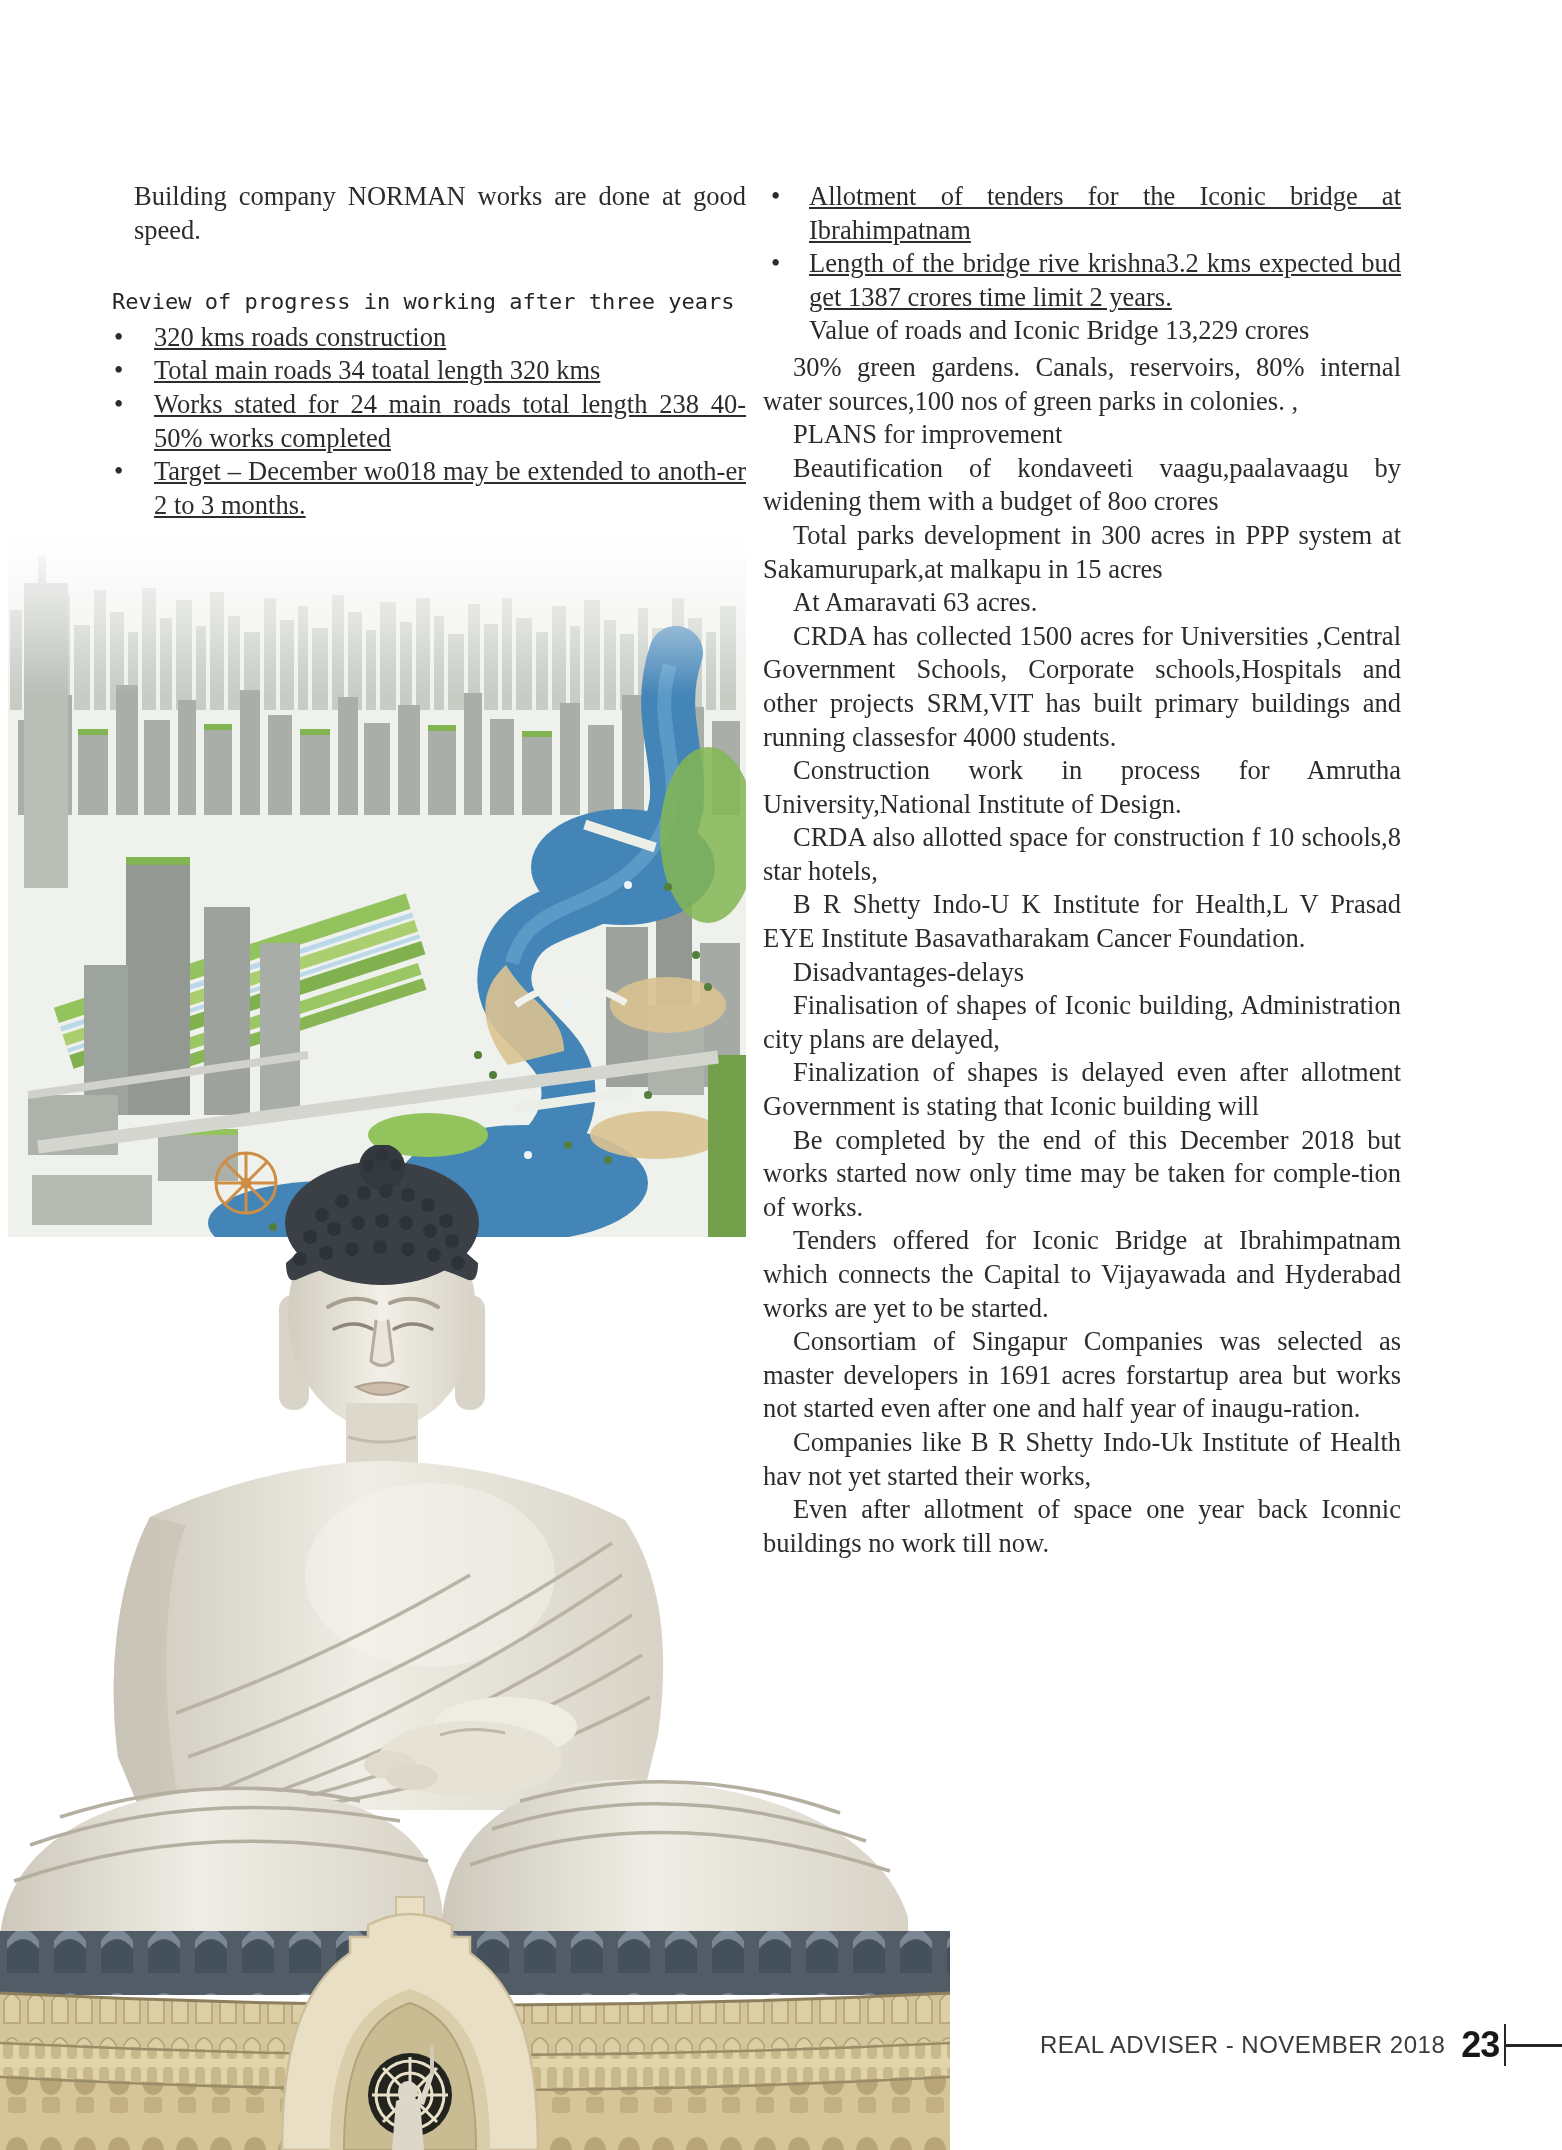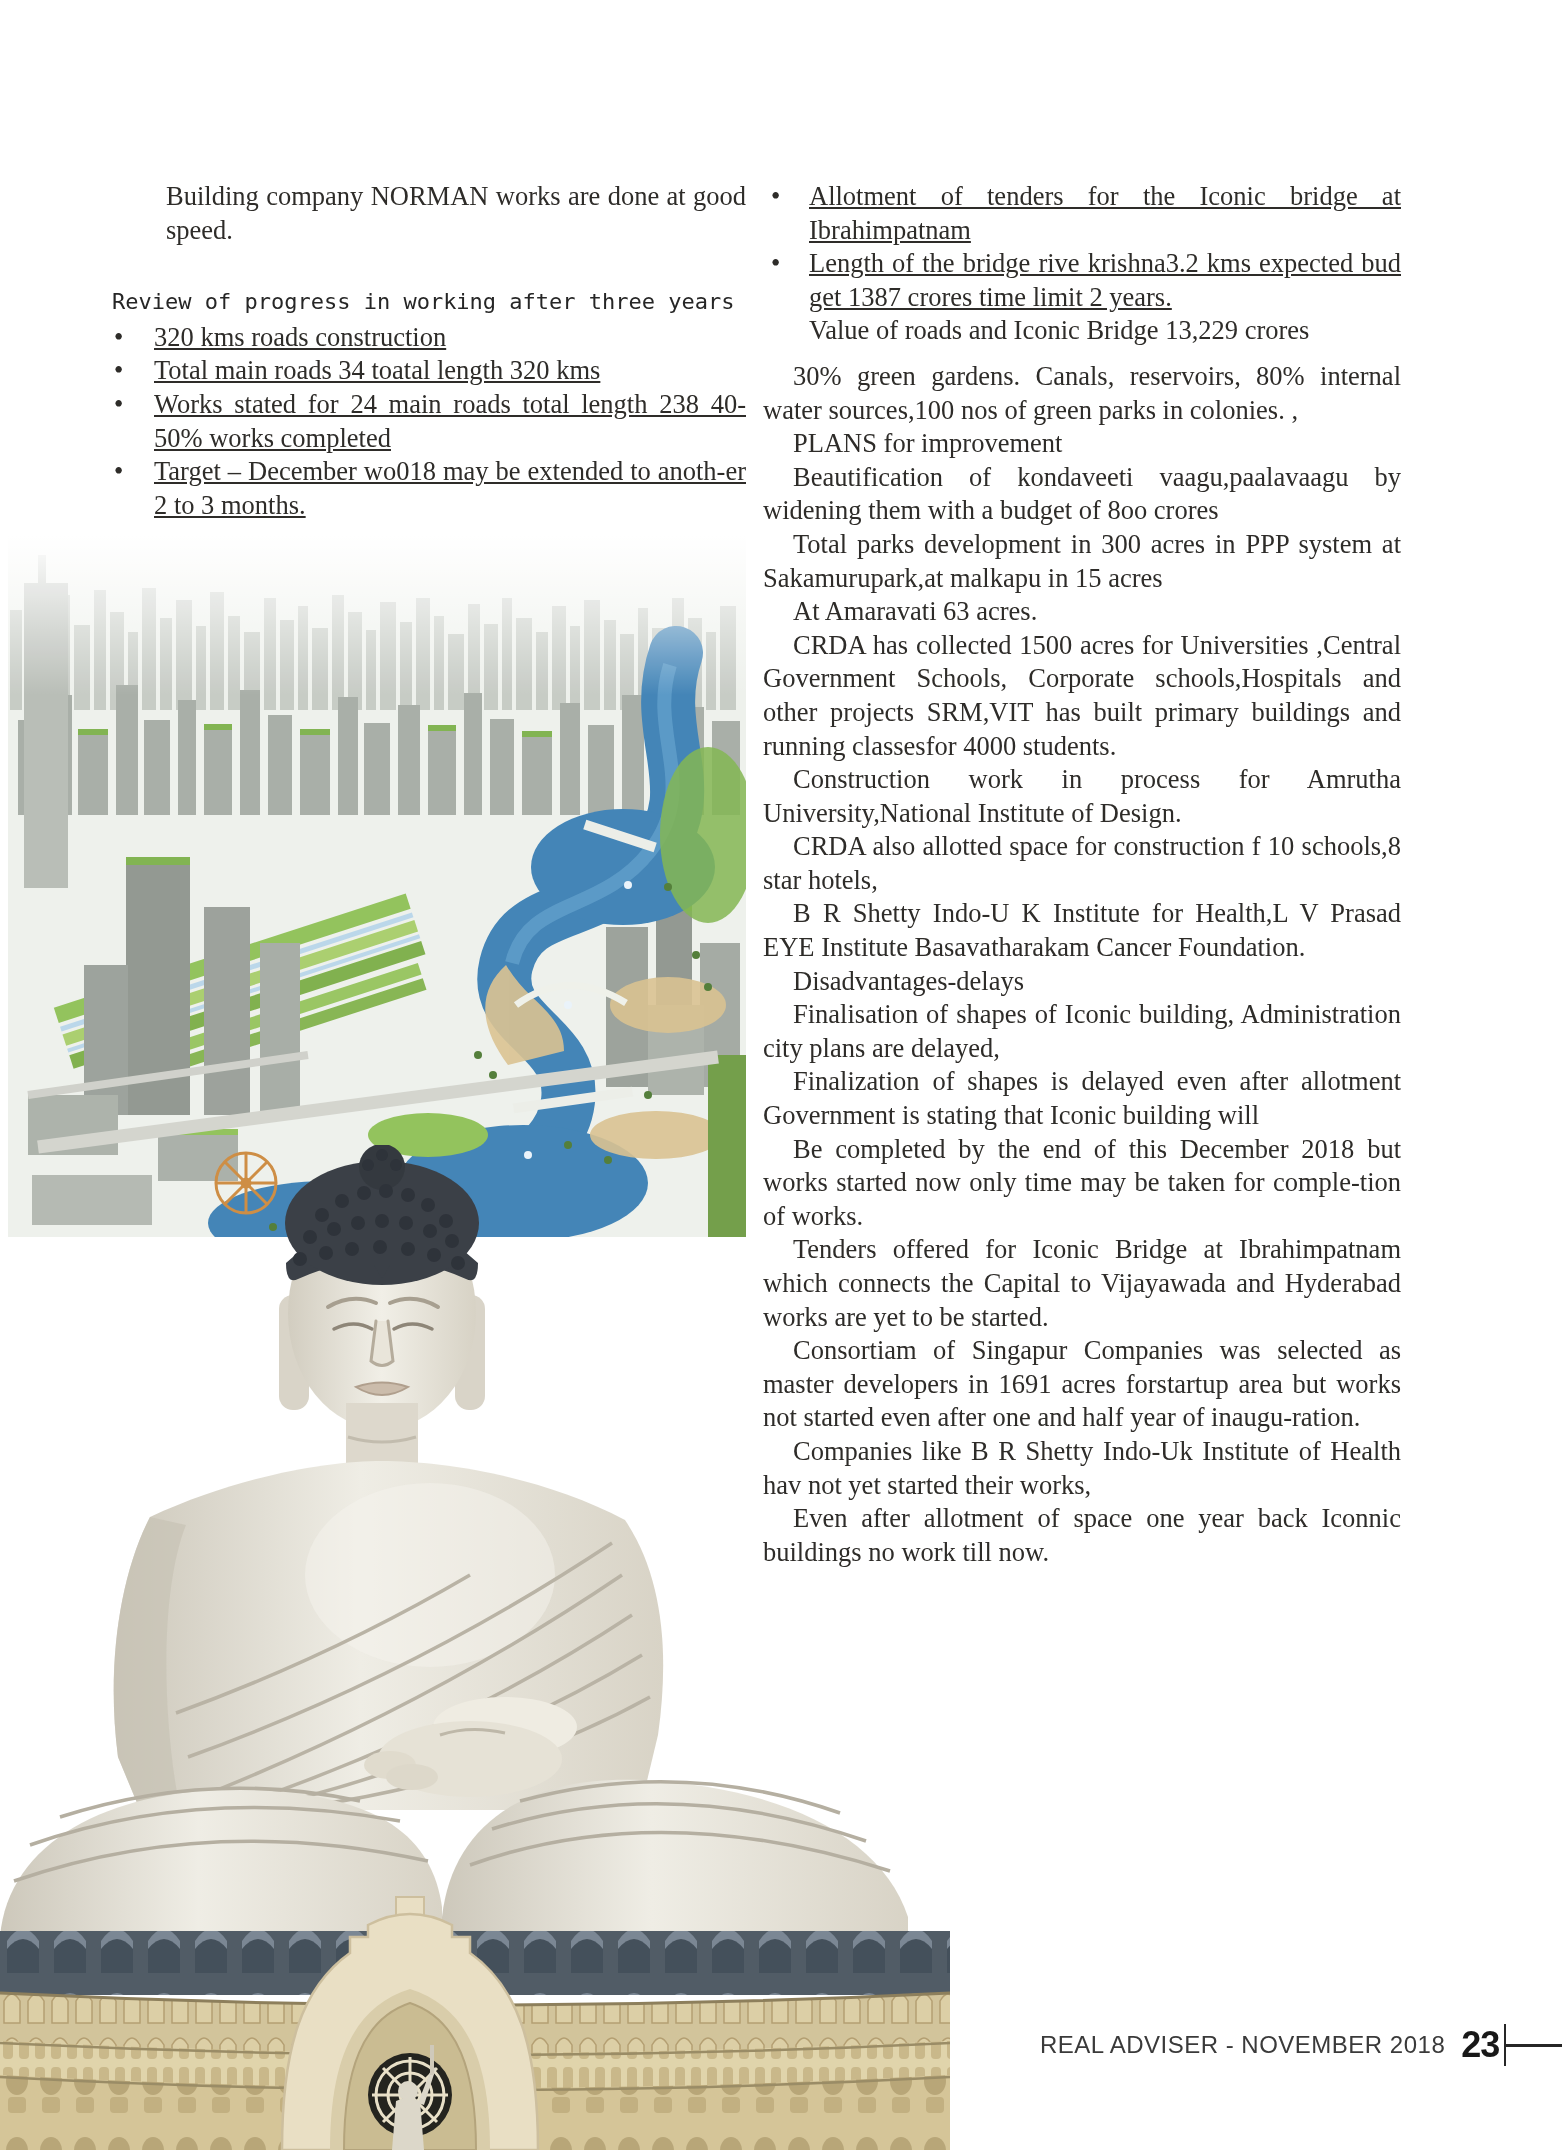--- a/index.html
+++ b/index.html
@@ -3,34 +3,34 @@
 <meta charset="utf-8">
 <style>
   html,body{margin:0;padding:0;}
   body{
     width:1562px;height:2150px;position:relative;background:#ffffff;overflow:hidden;
     font-family:"Liberation Serif","DejaVu Serif",serif;color:#2e2c29;
   }
   .col{position:absolute;top:180px;font-size:26.5px;line-height:33.6px;text-align:justify;}
   .col-left{left:110px;width:636px;}
   .col-right{left:763px;width:638px;z-index:5;}
-  .intro{margin:0 0 0 56px;}
+  .intro{margin:0 0 0 24px;}
   .mono-heading{
     font-family:"DejaVu Sans Mono","Liberation Mono",monospace;font-weight:400;
     font-size:22px;letter-spacing:0;margin:38px 0 2px 2px;white-space:nowrap;color:#262626;
   }
   .mono-heading.tight{margin-top:30px;}
   ul.bullets{list-style:none;margin:0;padding:0;}
   ul.bullets li{position:relative;text-decoration:underline;}
   .col-left ul.bullets li{padding-left:44px;}
   .col-right ul.bullets li{padding-left:46px;}
   ul.bullets li::before{content:"\2022";position:absolute;top:0;}
   .col-left ul.bullets li::before{left:4px;}
   .col-right ul.bullets li::before{left:8px;}
-  .cont{margin:0 0 12px 46px;}
+  .cont{margin:0 0 3px 46px;}
   .par{margin:0;text-indent:30px;}
   .photo{position:absolute;display:block;}
   #city-photo{left:8px;top:535px;z-index:1;}
   #buddha-photo{left:0px;top:1145px;z-index:2;}
   .page-footer{
     position:absolute;left:1040px;right:0;top:2022px;height:46px;z-index:9;
     display:flex;align-items:center;justify-content:space-between;
     font-family:"Liberation Sans",sans-serif;
   }
   .footer-mag{font-size:24px;color:#3a3a3a;letter-spacing:.5px;white-space:nowrap;}

